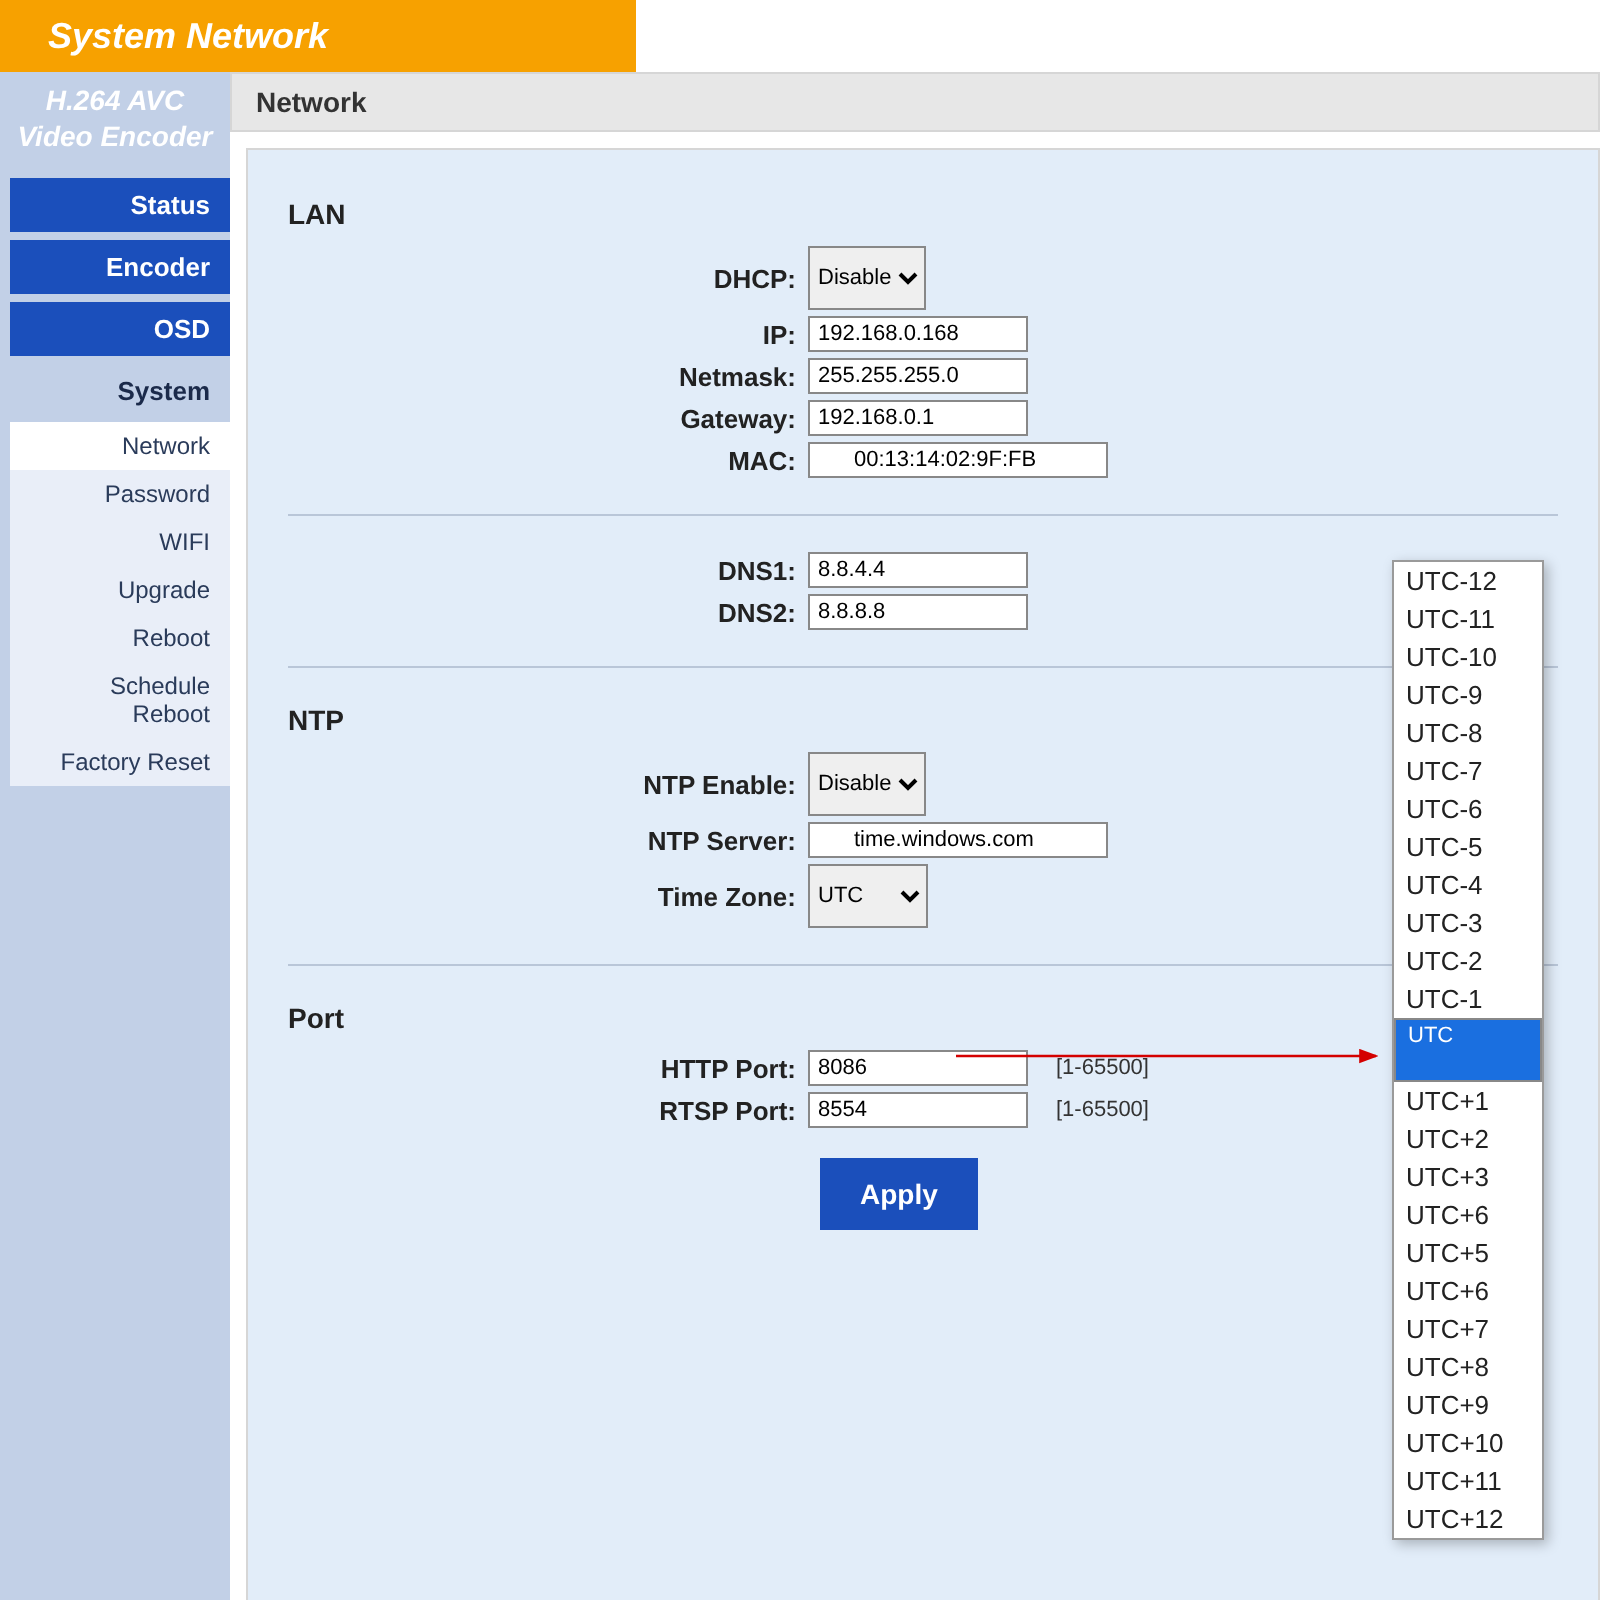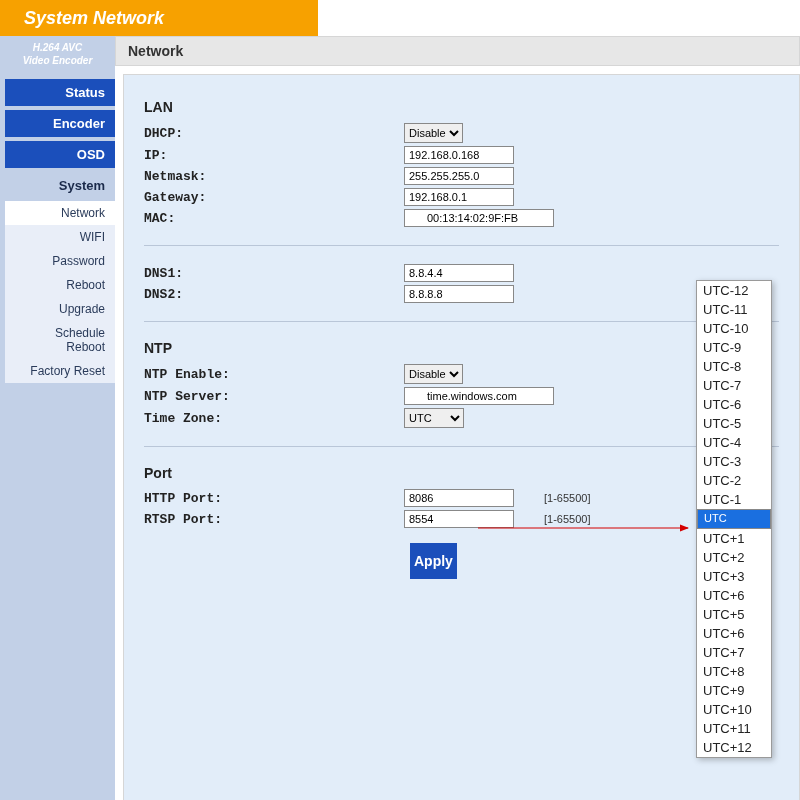--- a/index.html
+++ b/index.html
@@ -4,42 +4,42 @@
 <style>
 * { box-sizing: border-box; margin: 0; padding: 0; }
 body { font-family: Arial, Helvetica, sans-serif; font-size: 12px; width: 800px; height: 800px; background: #fff; overflow: hidden; position: relative; }
 
 .topbar { height: 36px; background: #f7a100; color: #fff; display: flex; align-items: center; padding-left: 24px; width: 318px; }
 .topbar-title { font-size: 18px; font-weight: bold; font-style: italic; }
 
 .container { display: flex; height: calc(800px - 36px); }
 
 .sidebar { width: 115px; background: #c2d0e7; display: flex; flex-direction: column; }
-.logo { color: #fff; font-weight: bold; font-style: italic; font-size: 10px; text-align: center; padding: 6px 4px 10px 4px; line-height: 1.25; }
+.logo { color: #fff; font-weight: bold; font-style: italic; font-size: 14px; text-align: center; padding: 6px 4px 10px 4px; line-height: 1.25; }
 .nav-btn { background: #1b4fbb; color: #fff; font-weight: bold; text-align: right; padding: 6px 10px; margin: 2px 0 2px 5px; font-size: 13px; cursor: pointer; }
 .nav-sel { background: #c2d0e7; color: #1b2a4a; font-weight: bold; text-align: right; padding: 6px 10px; margin: 2px 0 2px 5px; font-size: 13px; cursor: pointer; }
 .sub { background: #e9eef8; margin-left: 5px; }
 .sub-item { color: #2a3b5a; text-align: right; padding: 5px 10px; font-size: 12px; cursor: pointer; position: relative; }
 .sub-item.active { background: #fff; }
 .sub-item.active::after { content: ""; position: absolute; right: -1px; top: 50%; transform: translateY(-50%); width: 0; height: 0; border-top: 5px solid transparent; border-bottom: 5px solid transparent; border-right: 6px solid #fff; display: none; }
 
 .main { flex: 1; background: #fff; }
 .page-title-bar { background: #e7e7e7; border: 1px solid #d6d6d6; padding: 6px 12px; font-weight: bold; color: #333; font-size: 14px; }
 .content { background: #e2edf9; margin: 8px 0 0 8px; padding: 14px 20px 30px 20px; border: 1px solid #d6d6d6; height: 740px; }
 
 .section-head { font-weight: bold; color: #222; font-size: 14px; margin: 10px 0 8px 0; }
 .row { display: flex; align-items: center; margin: 3px 0; }
-.lab { width: 260px; padding-right: 6px; font-weight: bold; color: #222; font-size: 13px; font-family: Liberation Mono, monospace; }
+.lab { width: 260px; text-align: right; padding-right: 6px; font-weight: bold; color: #222; font-size: 13px; }
 .inp { width: 110px; height: 18px; font-size: 11px; border: 1px solid #888; padding: 1px 4px; background: #fff; }
 .inp.wide { width: 150px; padding-left: 22px; }
-.sel { font-size: 11px; border: 1px solid #888; background: #efefef; height: 20px; }
-.hint { font-size: 11px; color: #333; margin-left: 30px; }
+.sel { font-size: 11px; border: 1px solid #888; background: #efefef; height: 32px; }
+.hint { font-size: 11px; color: #333; margin-left: 14px; }
 hr.div { border: none; border-top: 1px solid #b9c6d8; margin: 18px 0; }
 
-.apply-btn { background: #1b4fbb; color: #fff; font-weight: bold; border: none; padding: 10px 4px; font-size: 14px; cursor: pointer; margin-left: 266px; margin-top: 12px; }
+.apply-btn { background: #1b4fbb; color: #fff; font-weight: bold; border: none; padding: 10px 20px; font-size: 14px; cursor: pointer; margin-left: 266px; margin-top: 12px; }
 
 .dropdown { position: absolute; right: 28px; top: 280px; width: 76px; background: #fff; border: 1px solid #9a9a9a; box-shadow: 2px 2px 6px rgba(0,0,0,0.25); font-size: 13px; }
 .dropdown .opt { padding: 2px 6px; cursor: pointer; color: #222; }
 .dropdown .opt.sel { background: #1a6fe0; color: #fff; }
 
 .arrow-svg { position: absolute; top: 522px; left: 478px; pointer-events: none; }
 </style>
 </head>
 <body>
 
@@ -52,24 +52,24 @@
     <div class="logo">
       <div>H.264 AVC</div>
       <div>Video Encoder</div>
     </div>
     <div class="nav-btn">Status</div>
     <div class="nav-btn">Encoder</div>
     <div class="nav-btn">OSD</div>
     <div class="nav-sel">System</div>
     <div class="sub">
       <div class="sub-item active">Network</div>
+      <div class="sub-item">Password</div>
       <div class="sub-item">WIFI</div>
-      <div class="sub-item">Password</div>
+      <div class="sub-item">Upgrade</div>
       <div class="sub-item">Reboot</div>
-      <div class="sub-item">Upgrade</div>
       <div class="sub-item">Schedule Reboot</div>
       <div class="sub-item">Factory Reset</div>
     </div>
   </div>
 
   <div class="main">
     <div class="page-title-bar">Network</div>
     <div class="content">
 
       <div class="section-head">LAN</div>

